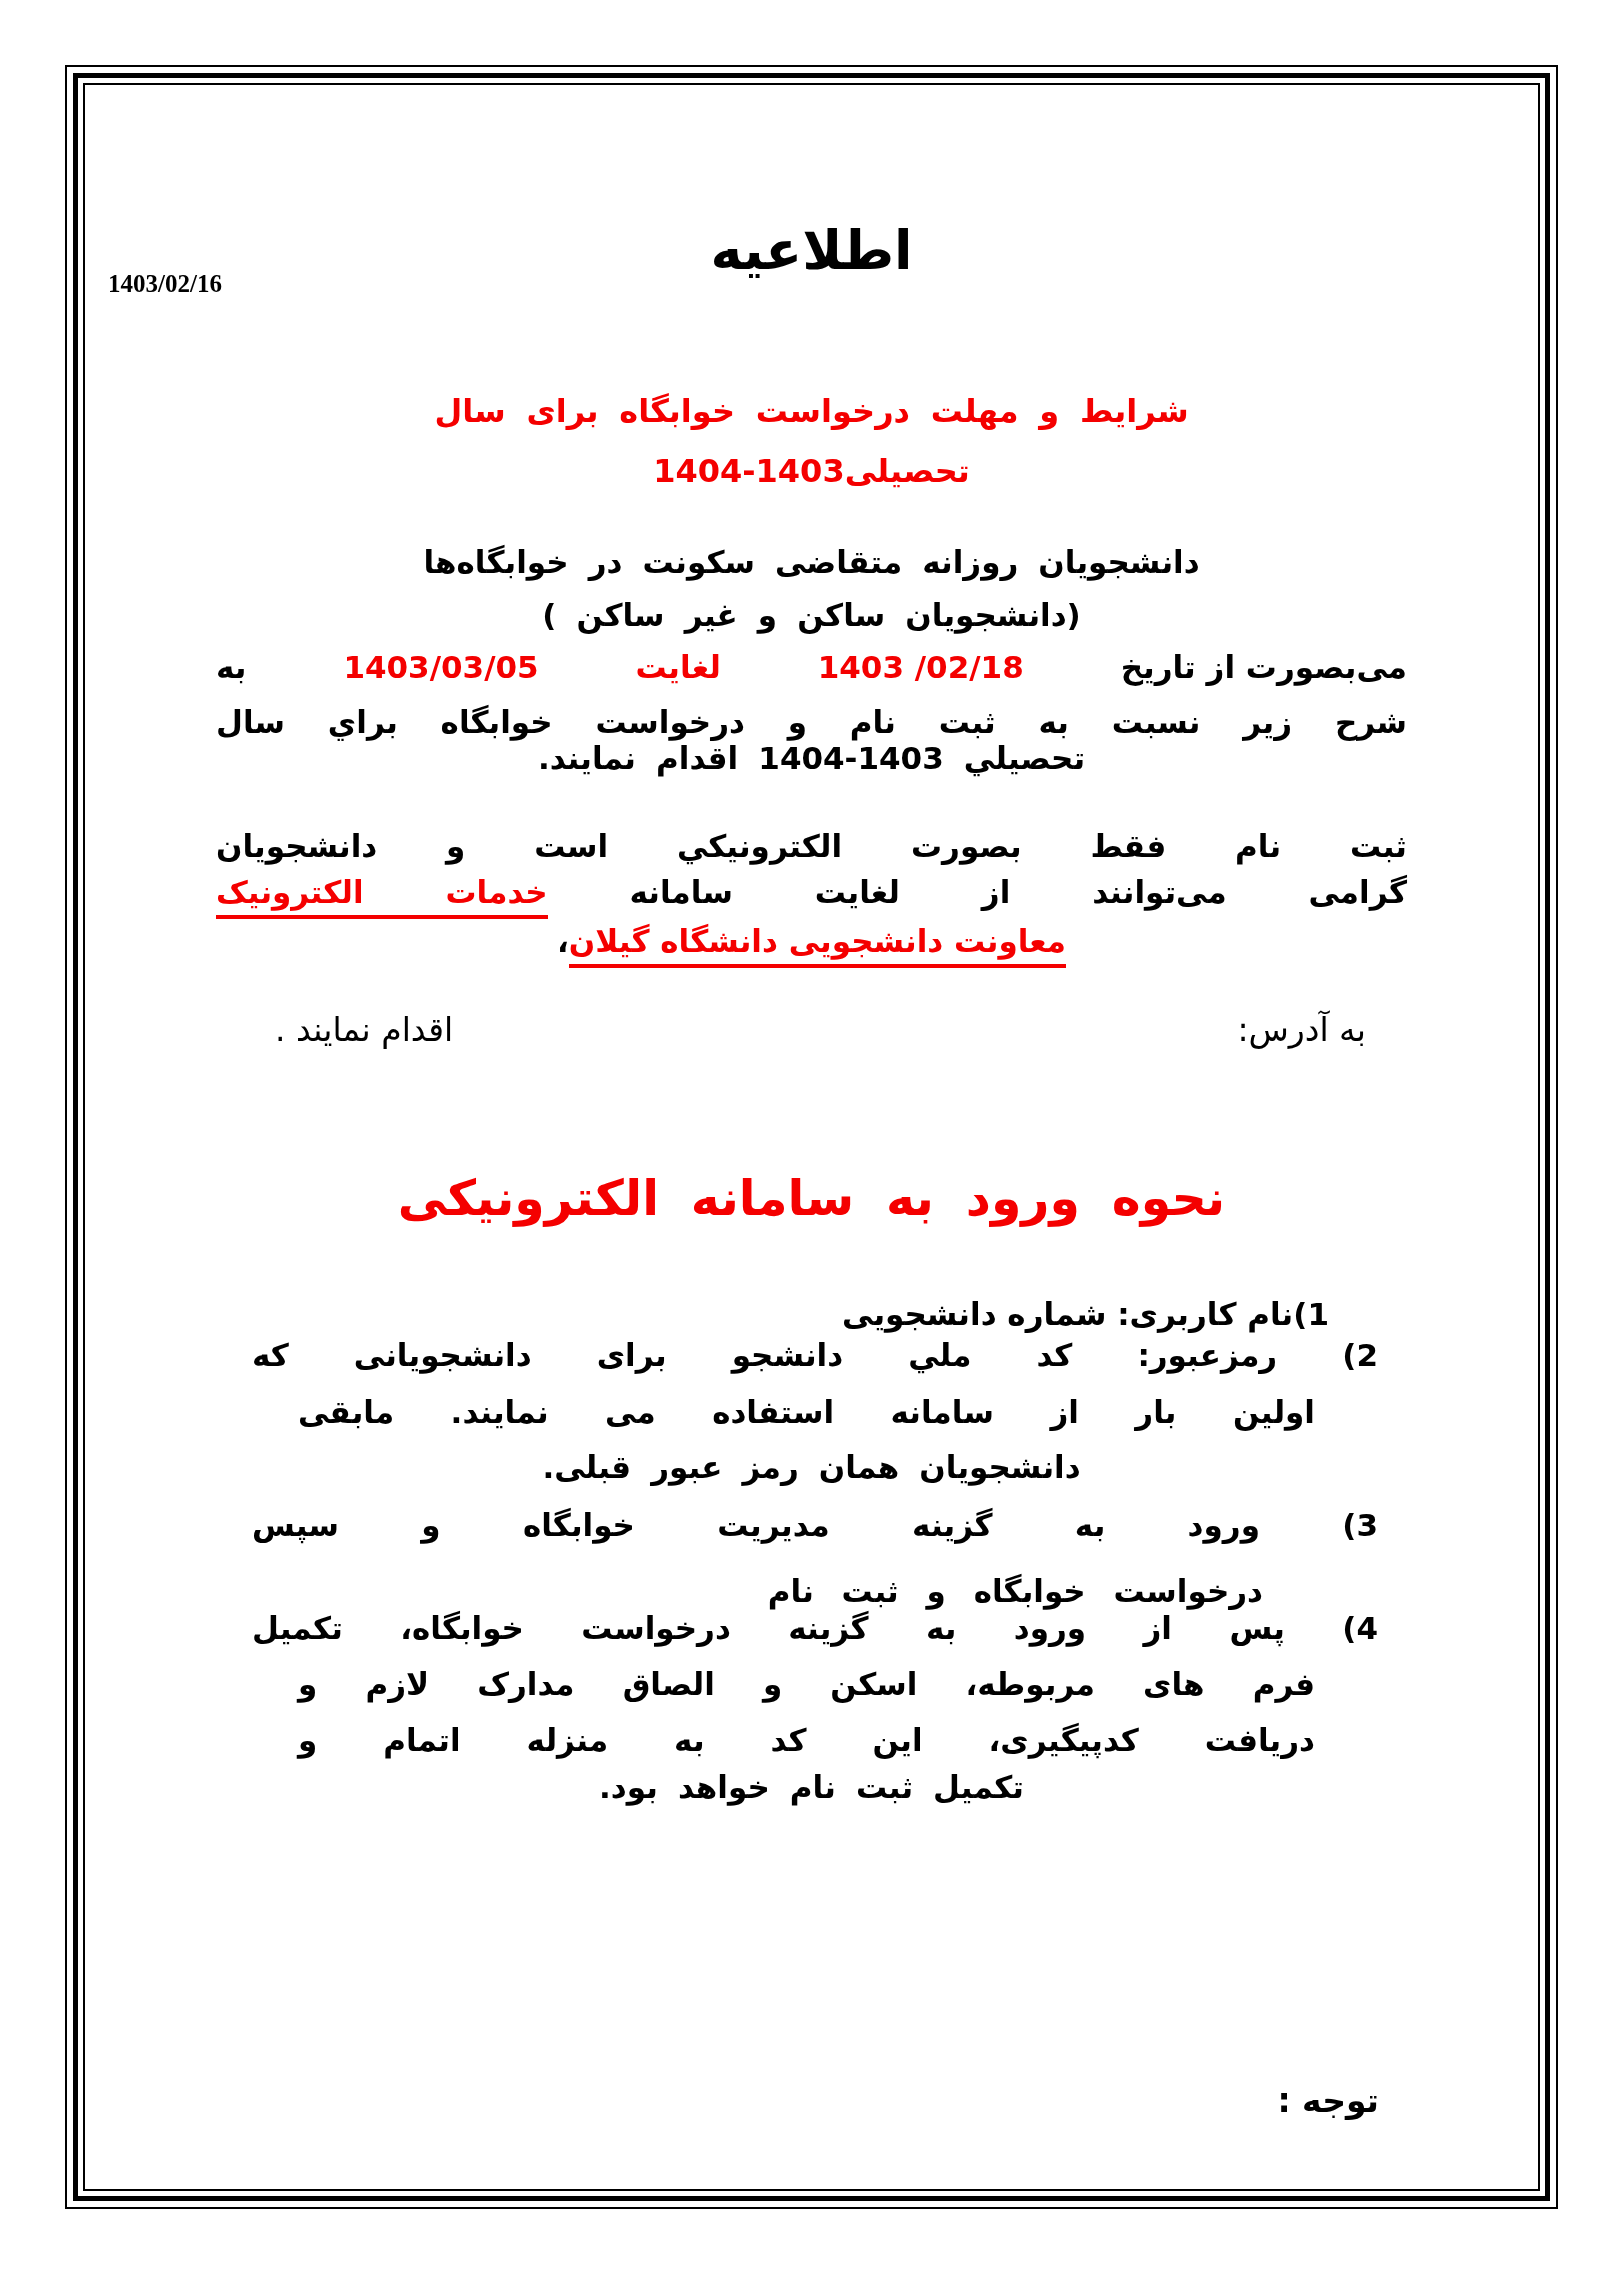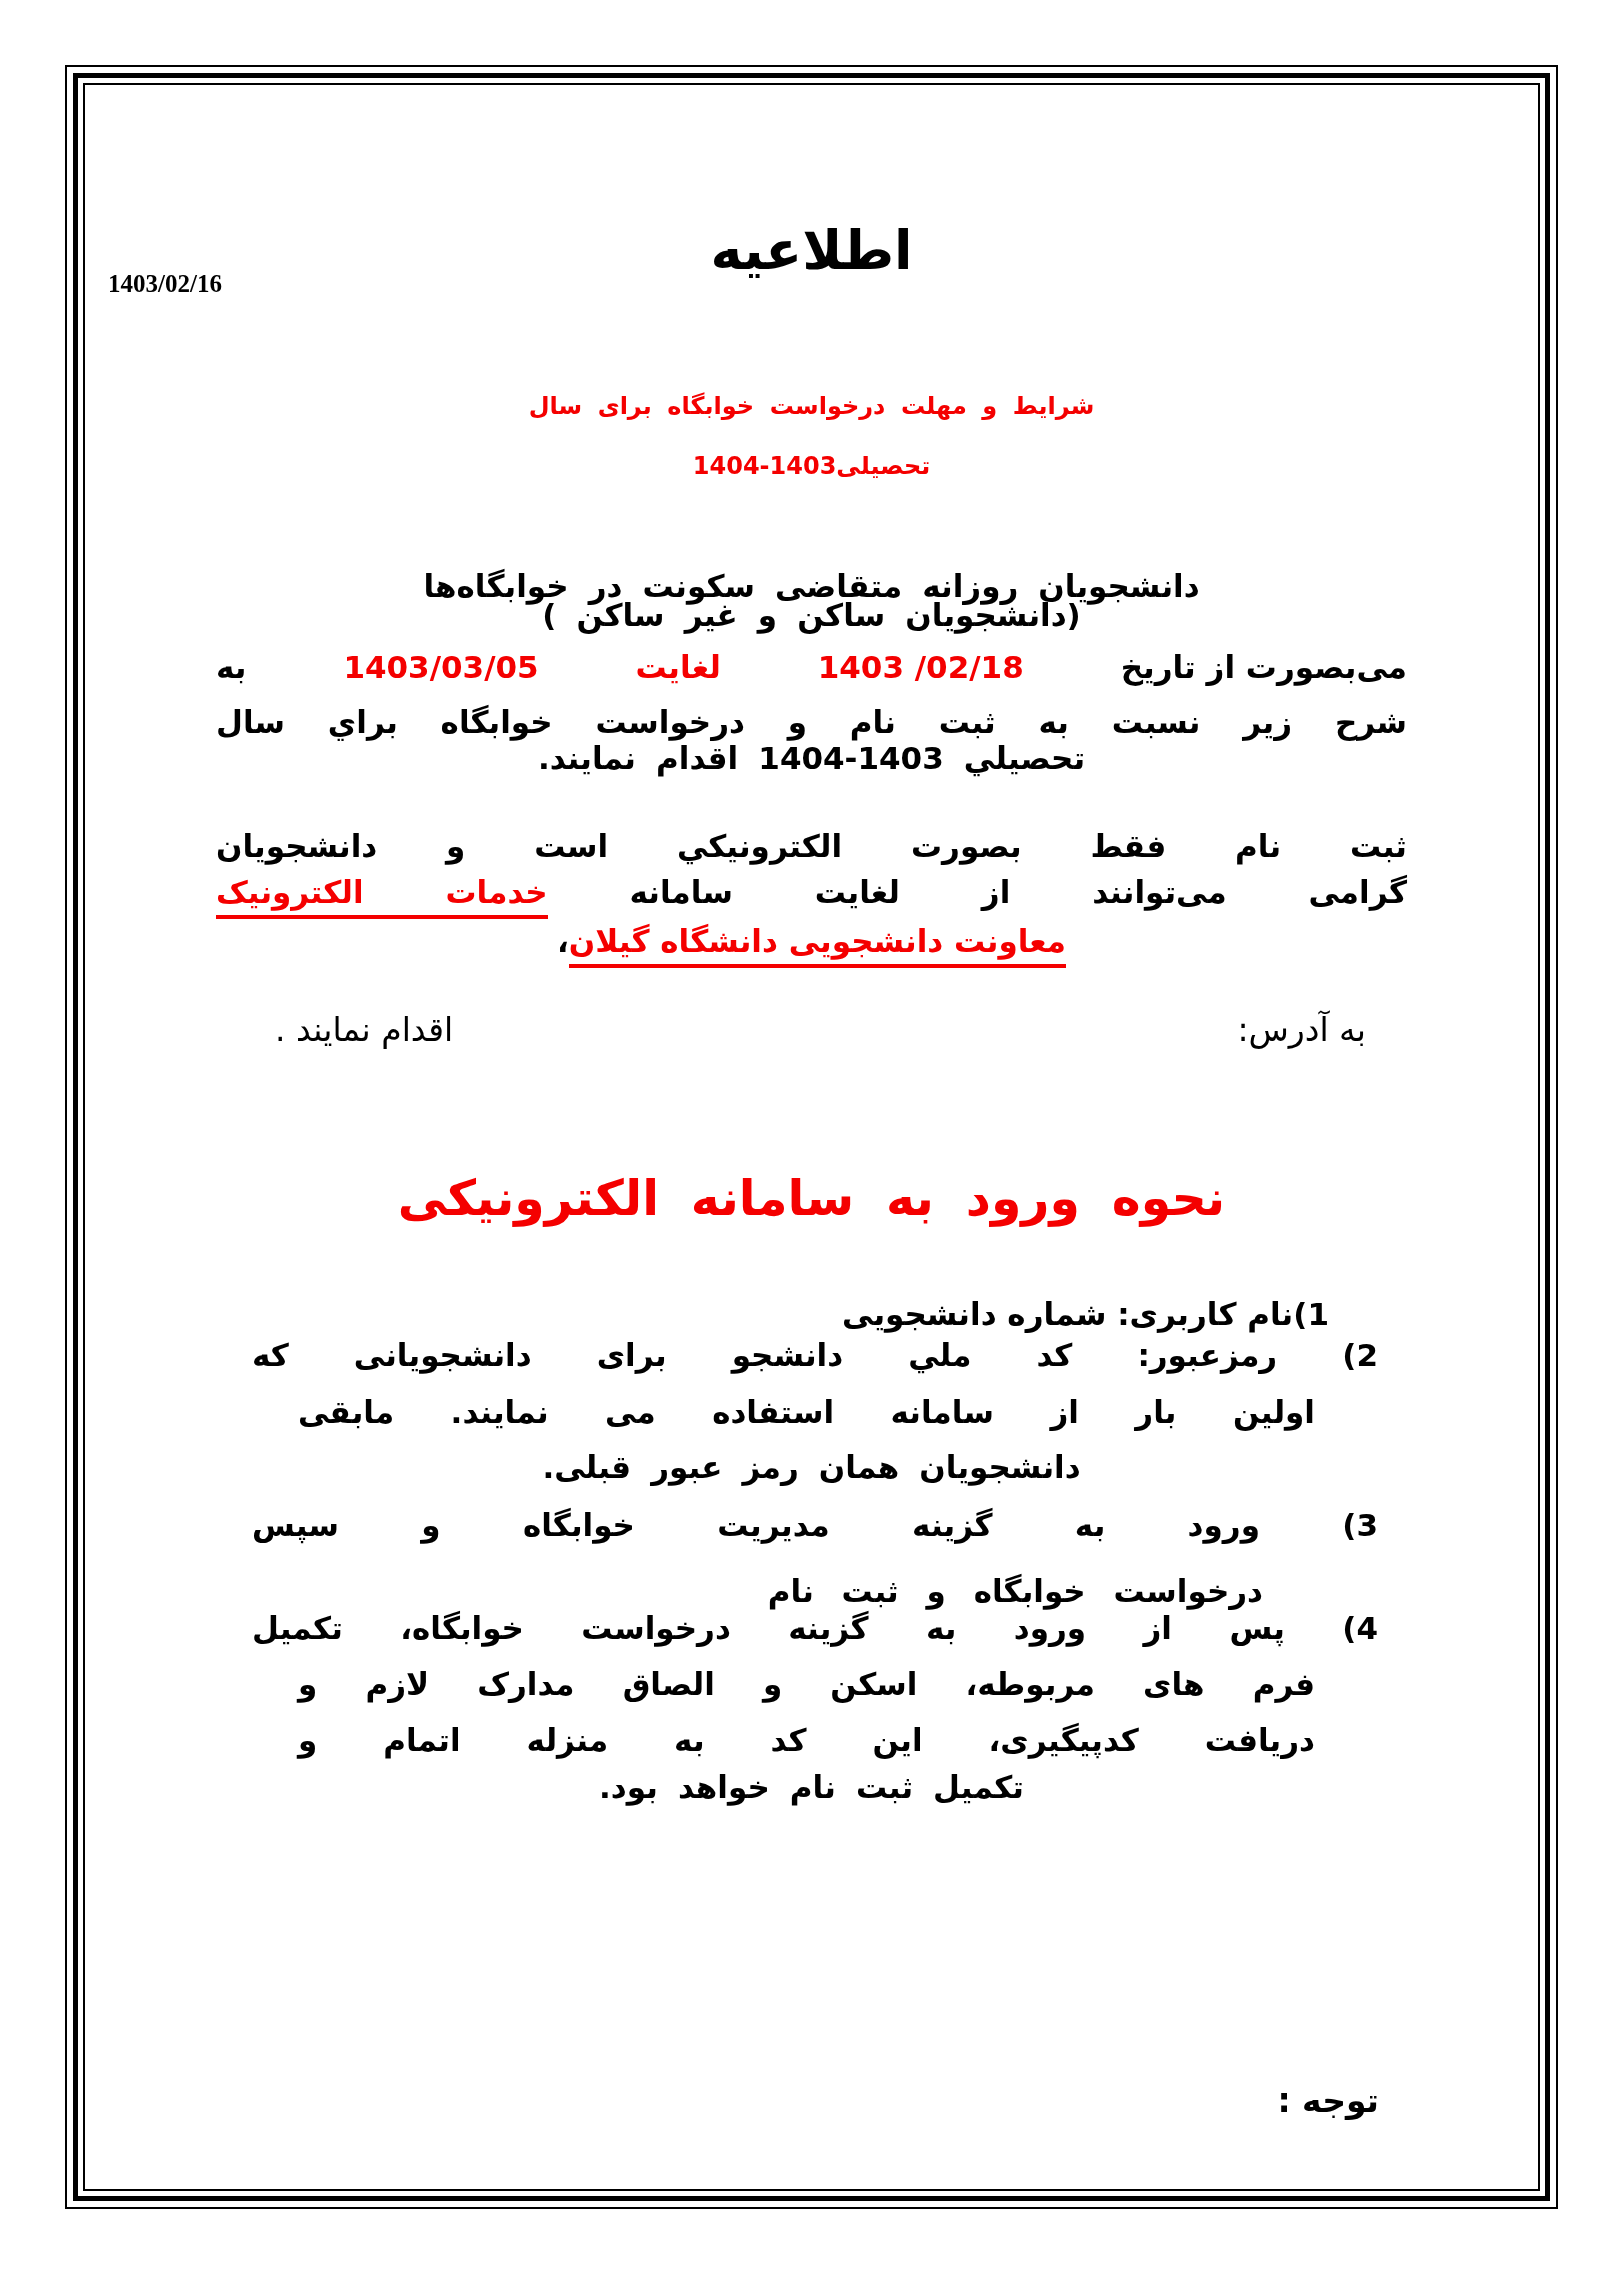--- a/index.html
+++ b/index.html
@@ -16,21 +16,21 @@
   .ln{position:absolute;font-weight:700;font-size:31px;line-height:1.35;color:#000;}
   .center{left:216px;right:216px;text-align:center;white-space:nowrap;}
   .just{left:216px;right:216px;text-align:justify;text-align-last:justify;}
   .wordy{word-spacing:0.30em;}
   .red{color:#f40000;}
   .uline{border-bottom:4.6px solid #f40000;padding-bottom:5.2px;}
 
   .title{font-size:54px;letter-spacing:0.7px;}
   .date-line{left:108px;top:267px;font-family:"Liberation Serif","DejaVu Serif",serif;
              font-size:25px;font-weight:700;direction:ltr;}
-  .h1{font-size:24px;}
+  .h1{font-size:32px;}
   .h2{font-size:49px;}
 
   .dates-row{left:216px;right:216px;display:flex;justify-content:space-between;align-items:baseline;}
 
   .addr-row{left:275px;right:257px;display:flex;justify-content:space-between;align-items:center;}
   .addr-fa{font-size:33px;font-weight:400;}
   .url{font-family:"Liberation Serif","DejaVu Serif",serif;font-size:44px;font-weight:700;
        color:#17375d;direction:ltr;unicode-bidi:isolate;}
 
   .num-label{font-weight:900;}
@@ -46,21 +46,21 @@
     <div class="frame-inner"></div>
   </div>
 </div>
 
 <div class="ln center title" style="top:215px;">اطلاعیه</div>
 <div class="ln date-line">1403/02/16</div>
 
 <div class="ln center red h1 wordy" style="top:390px;">شرایط و مهلت درخواست خوابگاه  برای سال</div>
 <div class="ln center red h1" style="top:450px;">تحصیلی1403-1404</div>
 
-<div class="ln center wordy" style="top:542px;margin-top:24px;">دانشجویان روزانه متقاضی سکونت در خوابگاه‌ها</div>
+<div class="ln center wordy" style="top:542px;">دانشجویان روزانه متقاضی سکونت در خوابگاه‌ها</div>
 <div class="ln center wordy" style="top:595px;">(دانشجویان ساکن و غیر ساکن )</div>
 
 <div class="ln dates-row" style="top:647px;">
   <span>می‌بصورت از تاریخ</span>
   <span class="red ltr-token">1403 /02/18</span>
   <span class="red">لغایت</span>
   <span class="red ltr-token">1403/03/05</span>
   <span>به</span>
 </div>
 

